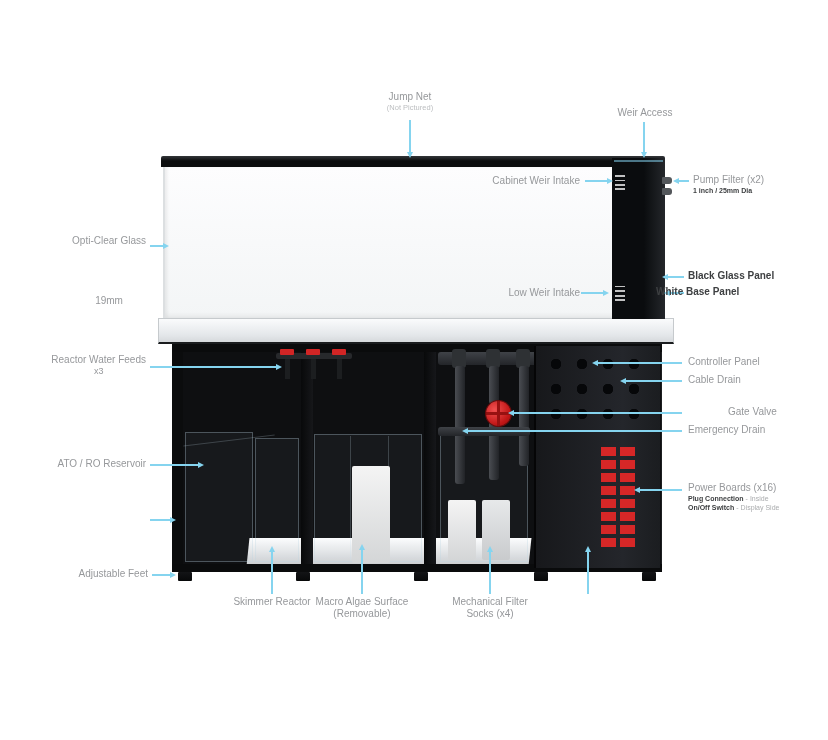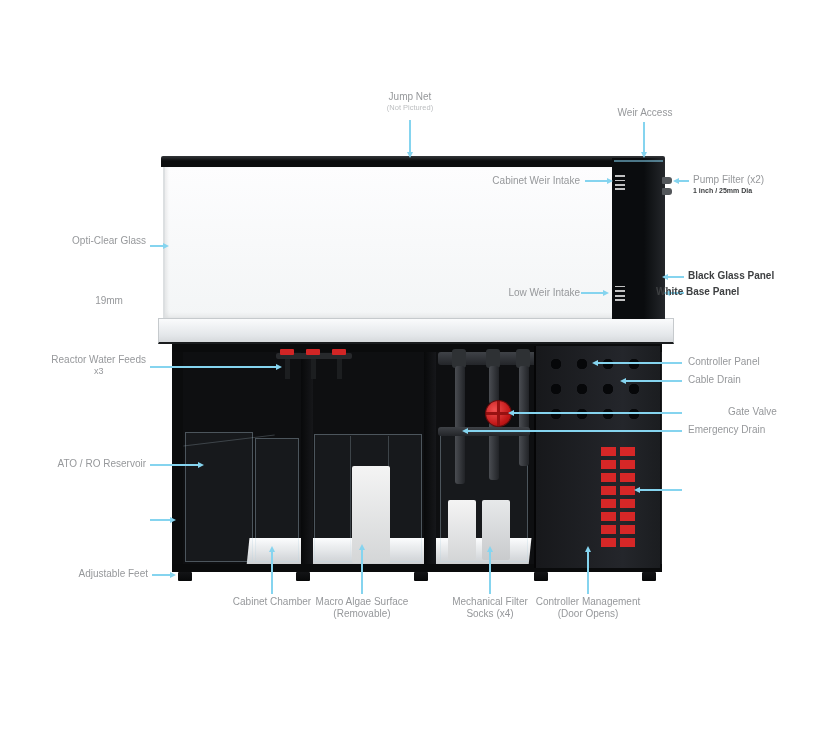--- a/index.html
+++ b/index.html
@@ -226,38 +226,43 @@
   </div>
 
   <div class="lbl" style="left:688px;top:424px;">
     <div class="t">Emergency Drain</div>
   </div>
 
   <div class="lbl leftcol" style="right:682px;top:458px;">
     <div class="t">ATO / RO Reservoir</div>
   </div>
 
+  <div class="lbl" style="left:688px;top:482px;">
+    <div class="t">Power Boards (x16)</div>
+    <div class="subline">
+      <span class="sb">Plug Connection</span><span class="sm">- Inside</span>
+    </div>
+    <div class="subline">
+      <span class="sb">On/Off Switch</span><span class="sm">- Display Side</span>
+    </div>
+  </div>
 
 
   <div class="lbl leftcol" style="right:680px;top:568px;margin-left:40px;">
     <div class="t">Adjustable Feet</div>
   </div>
 
   <div class="lbl center" style="left:272px;top:596px;">
-    <div class="t">Cabinet Chamber</div>
+    <div class="t">Skimmer Reactor</div>
   </div>
 
   <div class="lbl center" style="left:362px;top:596px;">
     <div class="t">Macro Algae Surface</div>
     <div class="t">(Removable)</div>
   </div>
 
   <div class="lbl center" style="left:490px;top:596px;">
     <div class="t">Mechanical Filter</div>
     <div class="t">Socks (x4)</div>
   </div>
 
-  <div class="lbl center" style="left:588px;top:596px;">
-    <div class="t">Controller Management</div>
-    <div class="t">(Door Opens)</div>
-  </div>
 
 </div>
 
 </body></html>

